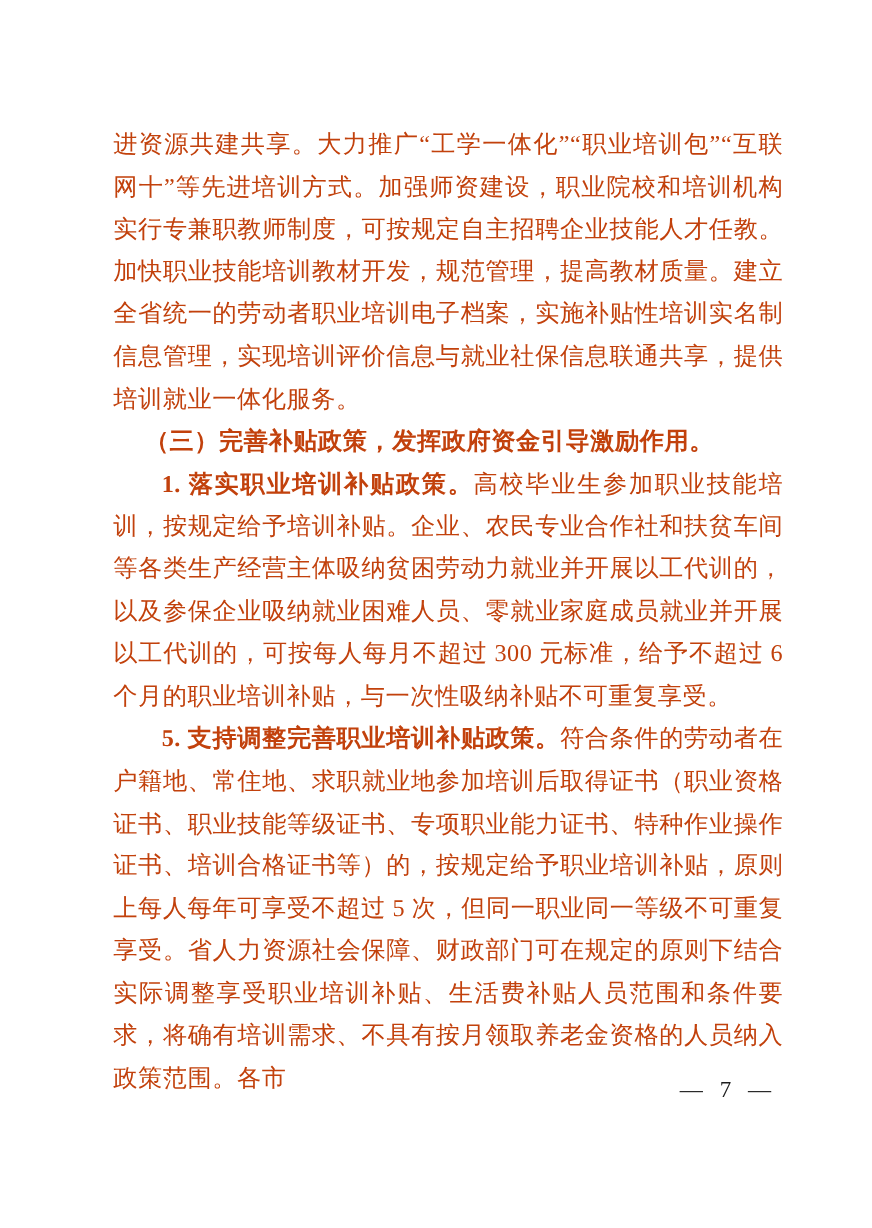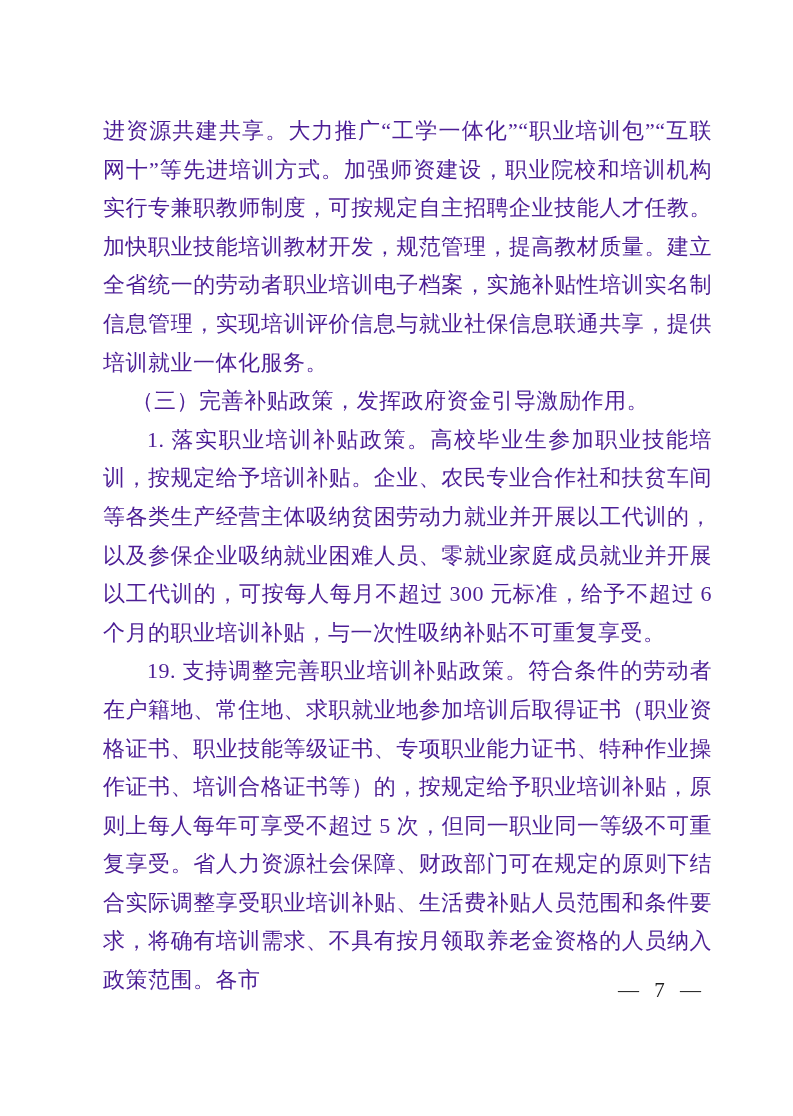--- a/index.html
+++ b/index.html
@@ -15,47 +15,47 @@
     overflow: hidden;
     font-family: "Liberation Serif", "DejaVu Serif", serif;
   }
   .doc-body {
     position: absolute;
     left: 103px;
     top: 112px;
     width: 609px;
     font-size: 22px;
     line-height: 38.6px;
-    color: #4c1d95;
+    color: #c2410c;
     text-align: justify;
     letter-spacing: 0.5px;
   }
   .doc-body p {
     margin: 0;
     padding: 0;
   }
   p.indent-none    { text-indent: 0; }
   p.indent-heading { text-indent: 1.3em; }
   p.indent-normal  { text-indent: 2em; }
-  .seg-bold   { font-weight: normal; margin-top: 41px; }
+  .seg-bold   { font-weight: bold; margin-top: 41px; }
   .seg-normal { font-weight: normal; }
   .page-number {
     position: absolute;
     top: 978px;
     right: 92px;
     font-size: 21px;
     color: #1c1c1c;
     word-spacing: 10px;
     white-space: nowrap;
   }
 </style>
 </head>
 <body>
 
 <div class="page">
   <div class="doc-body" id="doc-body">
       <p class="indent-none"><span class="seg-normal">进资源共建共享。大力推广“工学一体化”“职业培训包”“互联网十”等先进培训方式。加强师资建设，职业院校和培训机构实行专兼职教师制度，可按规定自主招聘企业技能人才任教。加快职业技能培训教材开发，规范管理，提高教材质量。建立全省统一的劳动者职业培训电子档案，实施补贴性培训实名制信息管理，实现培训评价信息与就业社保信息联通共享，提供培训就业一体化服务。</span></p>
       <p class="indent-heading"><span class="seg-bold">（三）完善补贴政策，发挥政府资金引导激励作用。</span></p>
       <p class="indent-normal"><span class="seg-bold">1. 落实职业培训补贴政策。</span><span class="seg-normal">高校毕业生参加职业技能培训，按规定给予培训补贴。企业、农民专业合作社和扶贫车间等各类生产经营主体吸纳贫困劳动力就业并开展以工代训的，以及参保企业吸纳就业困难人员、零就业家庭成员就业并开展以工代训的，可按每人每月不超过 300 元标准，给予不超过 6 个月的职业培训补贴，与一次性吸纳补贴不可重复享受。</span></p>
-      <p class="indent-normal"><span class="seg-bold">19. 支持调整完善职业培训补贴政策。</span><span class="seg-normal">符合条件的劳动者在户籍地、常住地、求职就业地参加培训后取得证书（职业资格证书、职业技能等级证书、专项职业能力证书、特种作业操作证书、培训合格证书等）的，按规定给予职业培训补贴，原则上每人每年可享受不超过 5 次，但同一职业同一等级不可重复享受。省人力资源社会保障、财政部门可在规定的原则下结合实际调整享受职业培训补贴、生活费补贴人员范围和条件要求，将确有培训需求、不具有按月领取养老金资格的人员纳入政策范围。各市</span></p>
+      <p class="indent-normal"><span class="seg-bold">5. 支持调整完善职业培训补贴政策。</span><span class="seg-normal">符合条件的劳动者在户籍地、常住地、求职就业地参加培训后取得证书（职业资格证书、职业技能等级证书、专项职业能力证书、特种作业操作证书、培训合格证书等）的，按规定给予职业培训补贴，原则上每人每年可享受不超过 5 次，但同一职业同一等级不可重复享受。省人力资源社会保障、财政部门可在规定的原则下结合实际调整享受职业培训补贴、生活费补贴人员范围和条件要求，将确有培训需求、不具有按月领取养老金资格的人员纳入政策范围。各市</span></p>
     </div>
   <div class="page-number">— 7 —</div>
 </div>
 
 </body></html>

